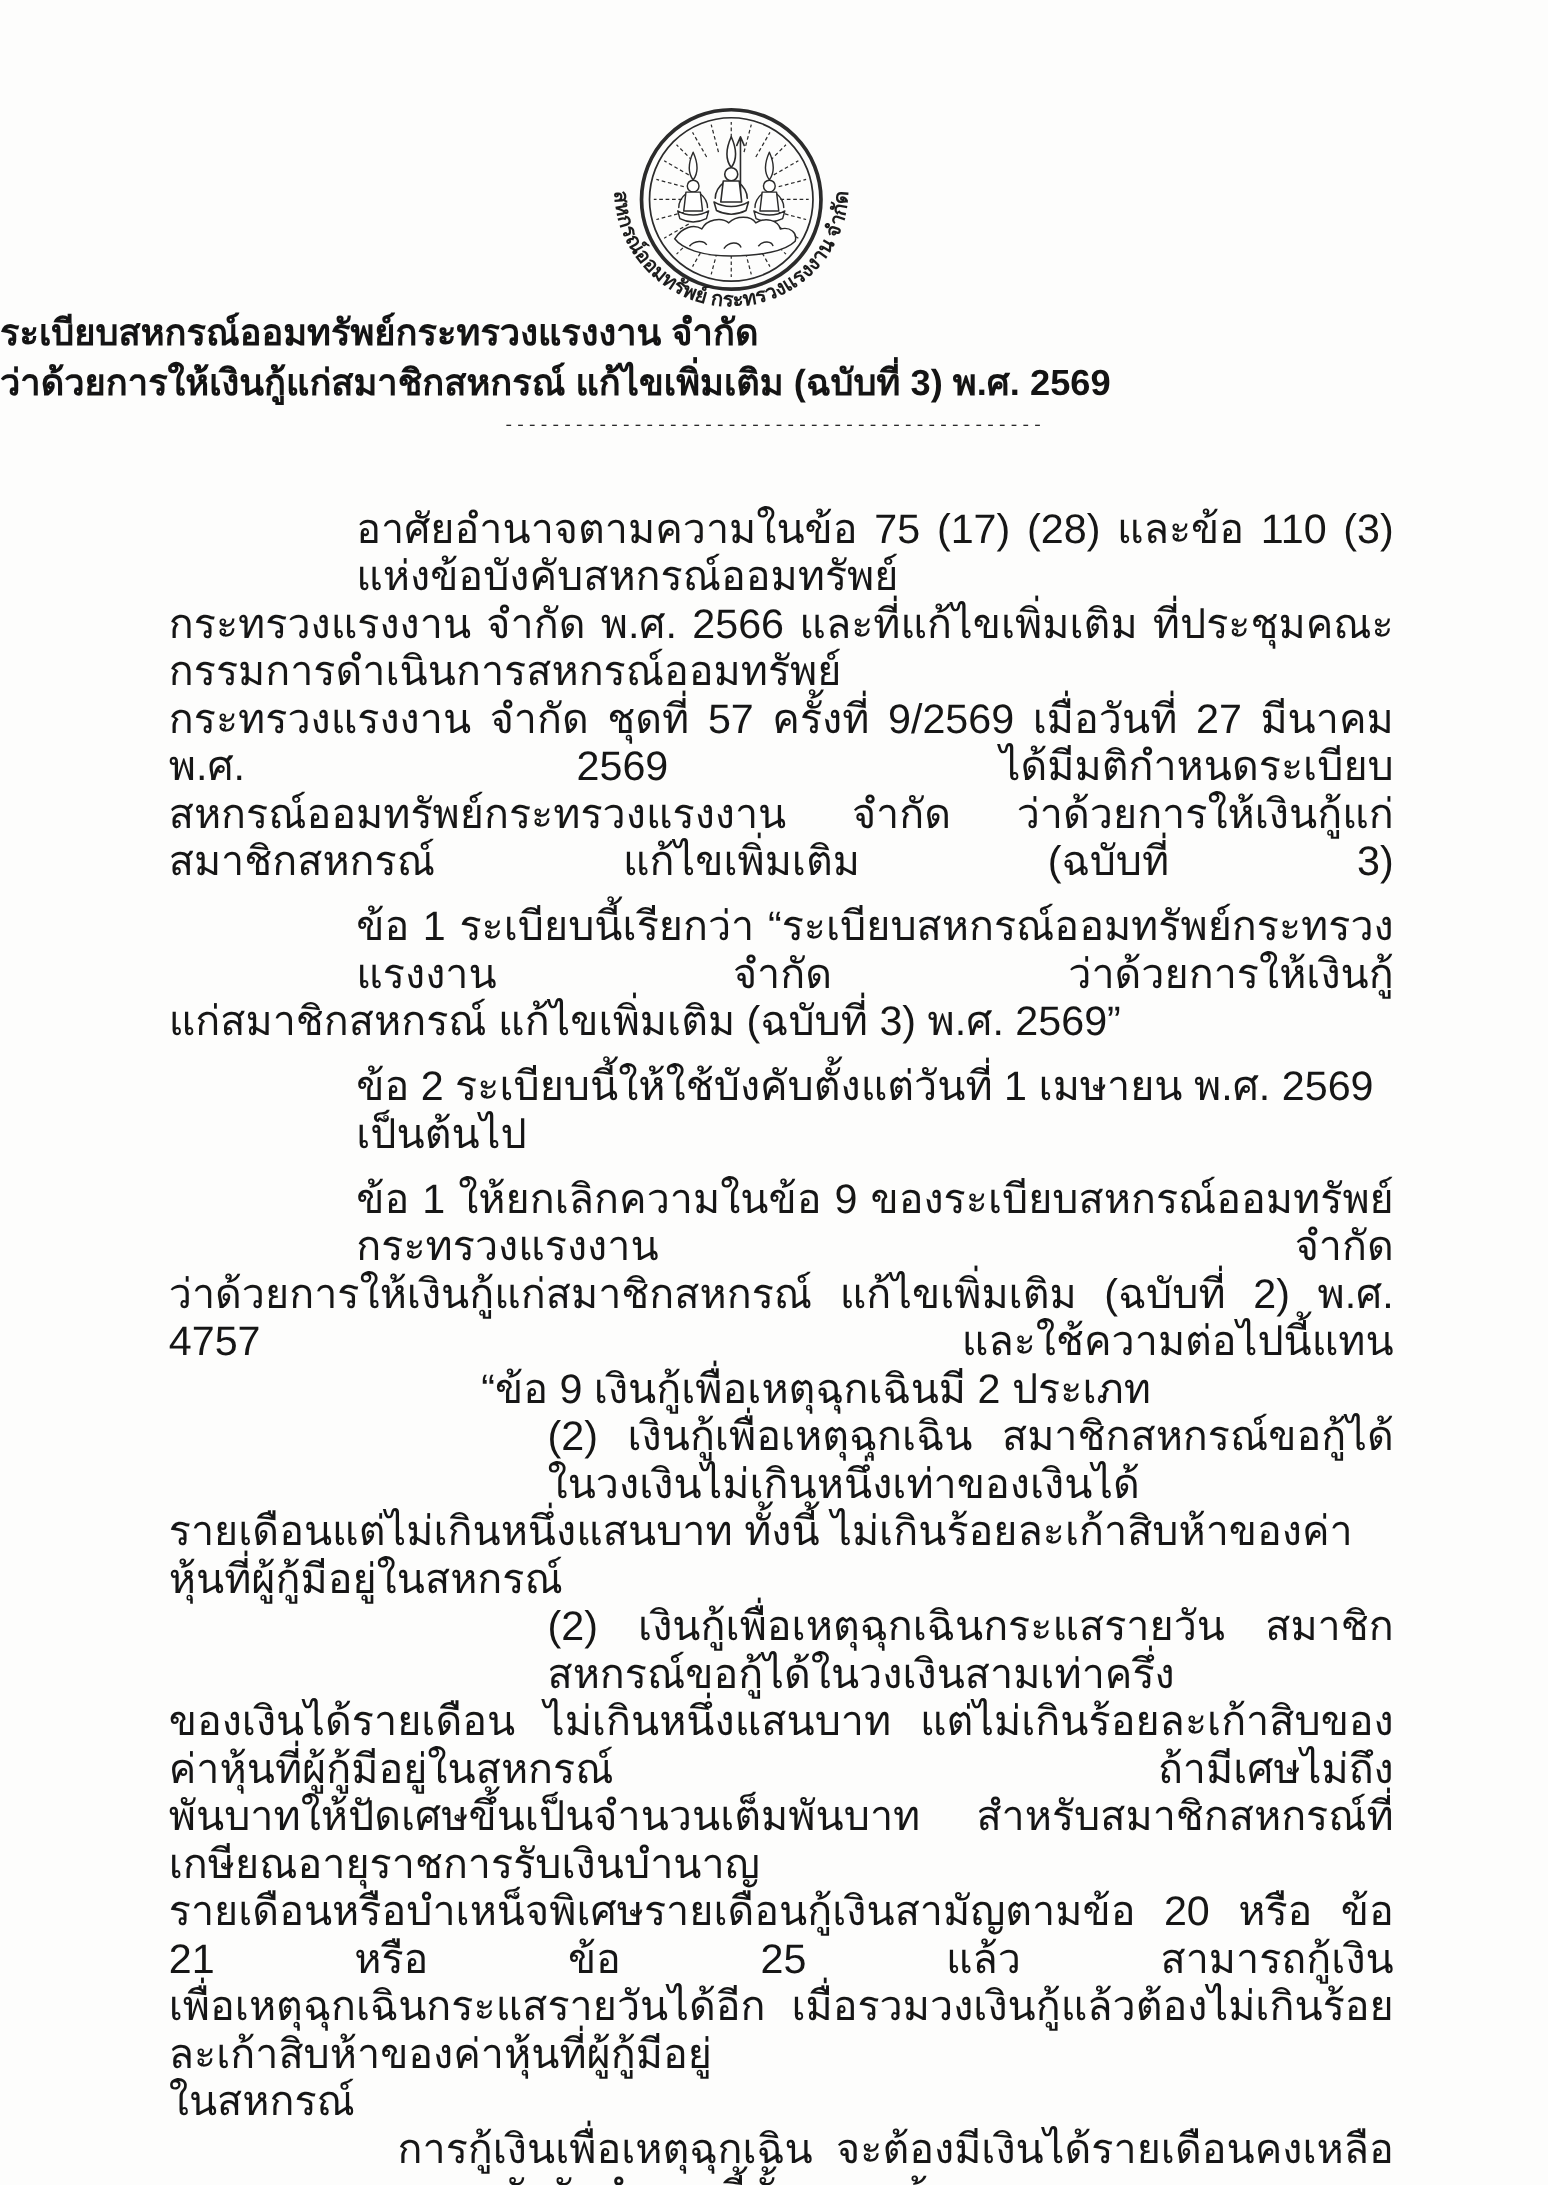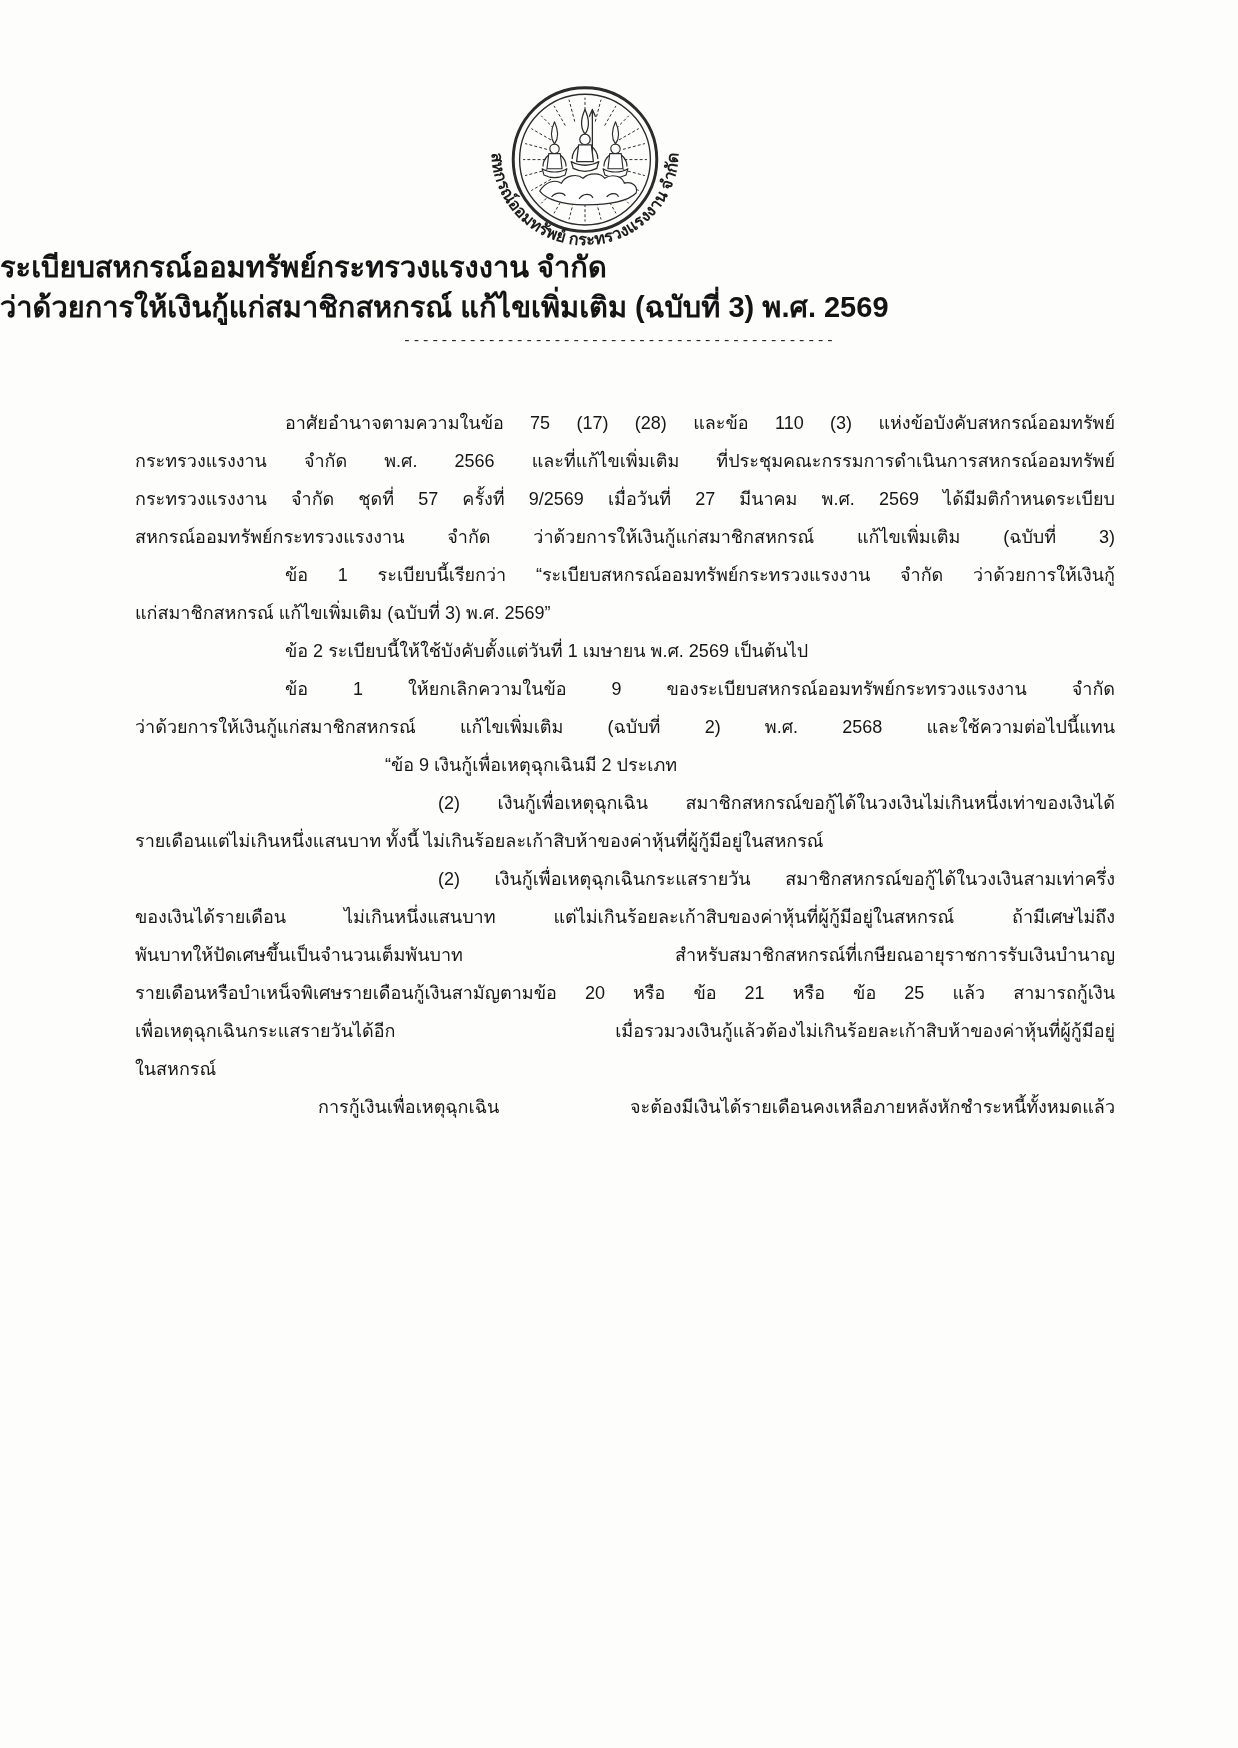--- a/index.html
+++ b/index.html
@@ -32,23 +32,23 @@
     font-size:14px;line-height:20px;letter-spacing:1px;
     color:#2a2a2a;
     font-family:"Liberation Mono","DejaVu Sans Mono",monospace;
   }
   
   .body{
     margin-top:53px;
     padding-left:135px;padding-right:123px;
   }
   .para{margin:0;}
-  .para.gap{}
+  .para.gap{margin-top:14px;}
   .line{
-    font-size:18px;line-height:38px;min-height:38px;
+    font-size:33px;line-height:38px;min-height:38px;
     white-space:normal;
     color:#161616;
   }
   .fill{text-align:justify;text-align-last:justify;}
   .ind-para {padding-left:150px;}
   .ind-para2{padding-left:183px;}
   .ind-sub  {padding-left:250px;}
   .ind-item {padding-left:303px;}
 </style>
 </head>
@@ -118,21 +118,21 @@
       <div class="line ind-para fill">ข้อ 1 ระเบียบนี้เรียกว่า “ระเบียบสหกรณ์ออมทรัพย์กระทรวงแรงงาน จำกัด ว่าด้วยการให้เงินกู้</div>
       <div class="line">แก่สมาชิกสหกรณ์ แก้ไขเพิ่มเติม (ฉบับที่ 3) พ.ศ. 2569”</div>
     </div>
 
     <div class="para gap">
       <div class="line ind-para">ข้อ 2 ระเบียบนี้ให้ใช้บังคับตั้งแต่วันที่ 1 เมษายน พ.ศ. 2569 เป็นต้นไป</div>
     </div>
 
     <div class="para gap">
       <div class="line ind-para fill">ข้อ 1 ให้ยกเลิกความในข้อ 9 ของระเบียบสหกรณ์ออมทรัพย์กระทรวงแรงงาน จำกัด</div>
-      <div class="line fill">ว่าด้วยการให้เงินกู้แก่สมาชิกสหกรณ์ แก้ไขเพิ่มเติม (ฉบับที่ 2) พ.ศ. 2568 และใช้ความต่อไปนี้แทน</div>
+      <div class="line fill">ว่าด้วยการให้เงินกู้แก่สมาชิกสหกรณ์ แก้ไขเพิ่มเติม (ฉบับที่ 2) พ.ศ. 4757 และใช้ความต่อไปนี้แทน</div>
       <div class="line ind-sub">“ข้อ 9 เงินกู้เพื่อเหตุฉุกเฉินมี 2 ประเภท</div>
       <div class="line ind-item fill">(2) เงินกู้เพื่อเหตุฉุกเฉิน สมาชิกสหกรณ์ขอกู้ได้ในวงเงินไม่เกินหนึ่งเท่าของเงินได้</div>
       <div class="line">รายเดือนแต่ไม่เกินหนึ่งแสนบาท ทั้งนี้ ไม่เกินร้อยละเก้าสิบห้าของค่าหุ้นที่ผู้กู้มีอยู่ในสหกรณ์</div>
       <div class="line ind-item fill">(2) เงินกู้เพื่อเหตุฉุกเฉินกระแสรายวัน สมาชิกสหกรณ์ขอกู้ได้ในวงเงินสามเท่าครึ่ง</div>
       <div class="line fill">ของเงินได้รายเดือน ไม่เกินหนึ่งแสนบาท แต่ไม่เกินร้อยละเก้าสิบของค่าหุ้นที่ผู้กู้มีอยู่ในสหกรณ์ ถ้ามีเศษไม่ถึง</div>
       <div class="line fill">พันบาทให้ปัดเศษขึ้นเป็นจำนวนเต็มพันบาท สำหรับสมาชิกสหกรณ์ที่เกษียณอายุราชการรับเงินบำนาญ</div>
       <div class="line fill">รายเดือนหรือบำเหน็จพิเศษรายเดือนกู้เงินสามัญตามข้อ 20 หรือ ข้อ 21 หรือ ข้อ 25 แล้ว สามารถกู้เงิน</div>
       <div class="line fill">เพื่อเหตุฉุกเฉินกระแสรายวันได้อีก เมื่อรวมวงเงินกู้แล้วต้องไม่เกินร้อยละเก้าสิบห้าของค่าหุ้นที่ผู้กู้มีอยู่</div>
       <div class="line">ในสหกรณ์</div>
       <div class="line ind-para2 fill">การกู้เงินเพื่อเหตุฉุกเฉิน จะต้องมีเงินได้รายเดือนคงเหลือภายหลังหักชำระหนี้ทั้งหมดแล้ว</div>

